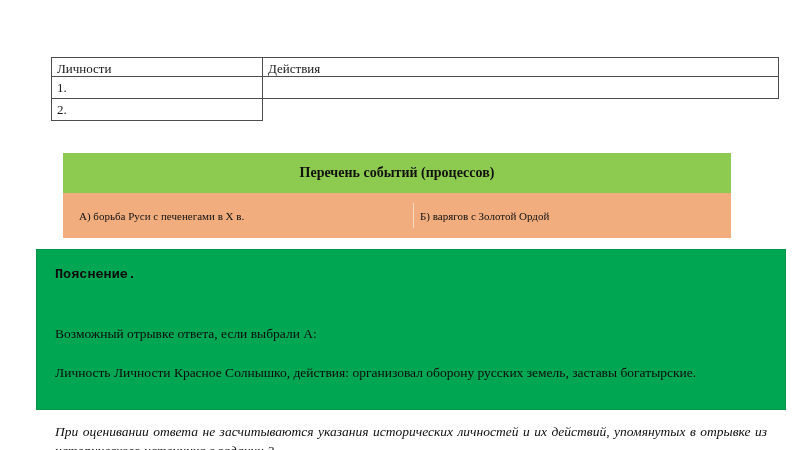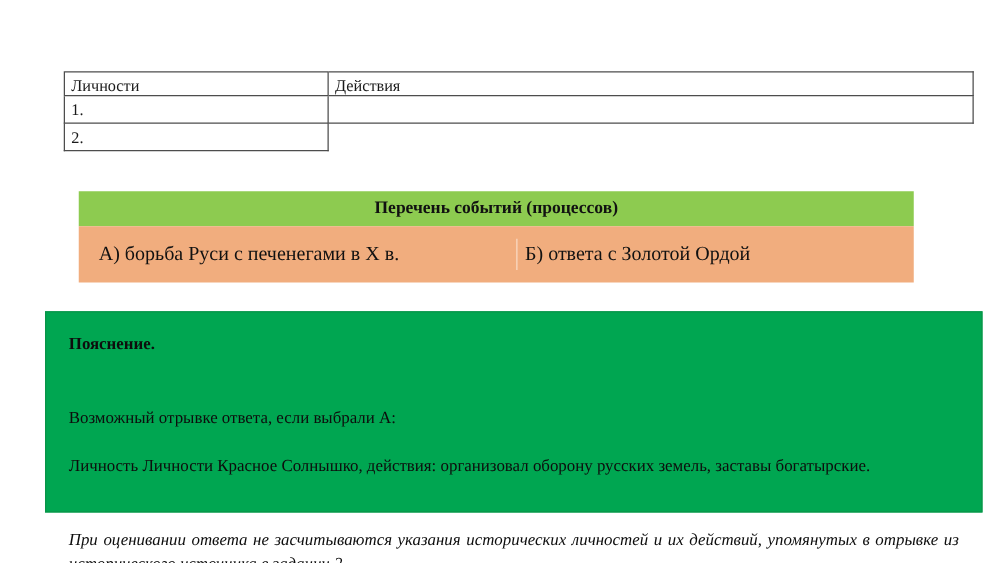--- a/index.html
+++ b/index.html
@@ -33,49 +33,49 @@
   .c21 {  }
 
   
   .events-table {
     position: absolute;
     left: 43px; top: 133px;
     width: 688px;
     color: #111;
   }
   .events-header {
-    height: 28px;
+    height: 40px;
     display: flex; align-items: center; justify-content: center;
     font-weight: bold;
     font-size: 14px;
   }
   .events-rows {
     display: grid;
     grid-template-columns: 340px 348px;
     grid-auto-rows: 25px;
-    font-size: 16px;
+    font-size: 11px;
   }
   .events-rows .ecell {
     display: flex; align-items: center;
     padding-left: 6px;
   }
   .events-rows .ecell.right { border-left: 1px solid rgba(255,255,255,0.55); }
 
   
   .explain-box {
     position: absolute;
     left: 26px; top: 239px;
     width: 750px; height: 161px;
     padding: 5px 8px 0 8px;
     font-size: 13.5px;
     line-height: 19px;
     color: #0d0d0d;
   }
   .explain-box p { margin: 0; }
-  .explain-title { font-weight: bold; }
+  .explain-title { font-weight: bold; font-family: Liberation Mono, monospace; }
   .spacer { height: 19px; }
   .explain-note { font-style: italic; text-align: justify; }
 </style>
 </head>
 <body>
 
 <div class="slide">
 
   <div class="top-table">
     <div class="cell bc c00">Личности</div>
@@ -83,21 +83,21 @@
     <div class="cell bc c10">1.</div>
     <div class="cell bc c11"></div>
     <div class="cell bc c20">2.</div>
     <div class="cell bc c21"></div>
   </div>
 
   <div class="events-table">
     <div class="events-header" style="background: rgb(141, 203, 80);">Перечень событий (процессов)</div>
     <div class="events-rows" style="background: rgb(241, 173, 126);">
       <div class="ecell">А) борьба Руси с печенегами в X в.</div>
-      <div class="ecell right">Б) ответа с Золотой Ордой</div>
+      <div class="ecell right">Б) варягов с Золотой Ордой</div>
     </div>
   </div>
 
   <div class="explain-box" style="background: rgb(0, 166, 81); border: 1px solid rgb(8, 148, 73);">
     <p class="explain-title">Пояснение.</p>
     <div class="spacer"></div>
     <p>Возможный отрывке ответа, если выбрали А:</p>
     <p>Личность Личности Красное Солнышко, действия: организовал оборону русских земель, заставы богатырские.</p>
     <div class="spacer"></div>
     <p class="explain-note">При оценивании ответа не засчитываются указания исторических личностей и их действий, упомянутых в отрывке из исторического источника в задании 2.</p>

